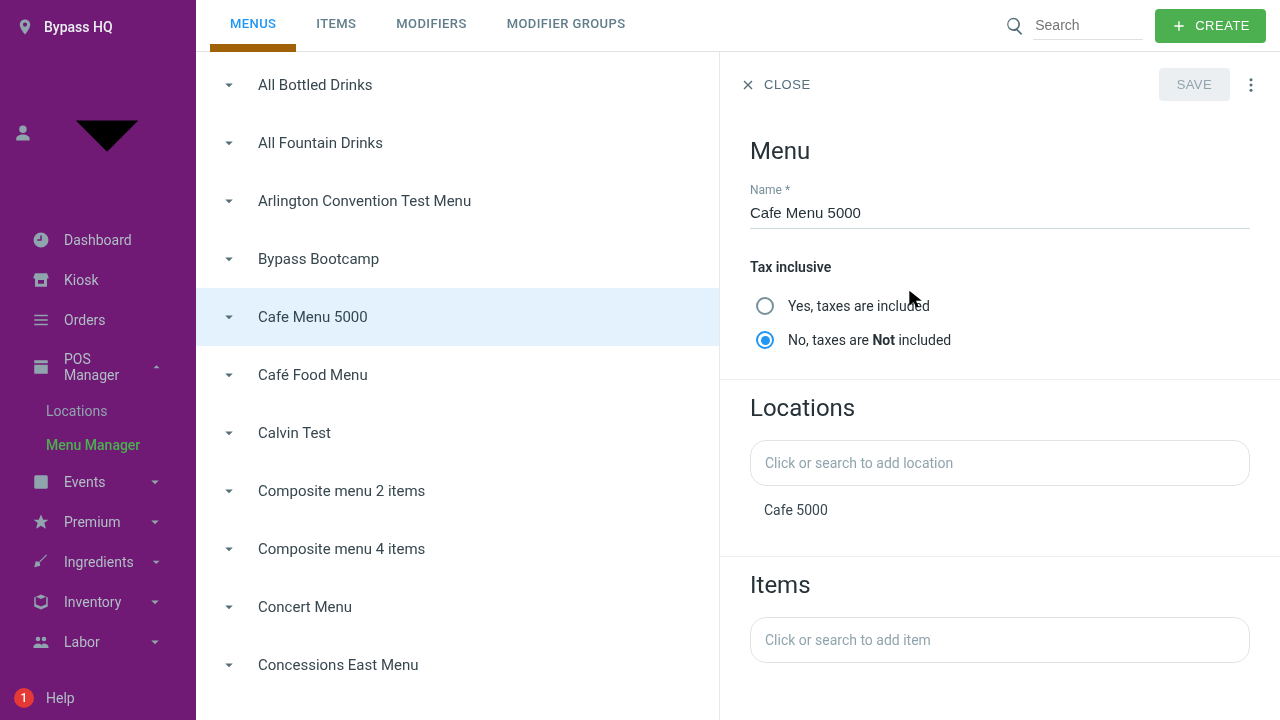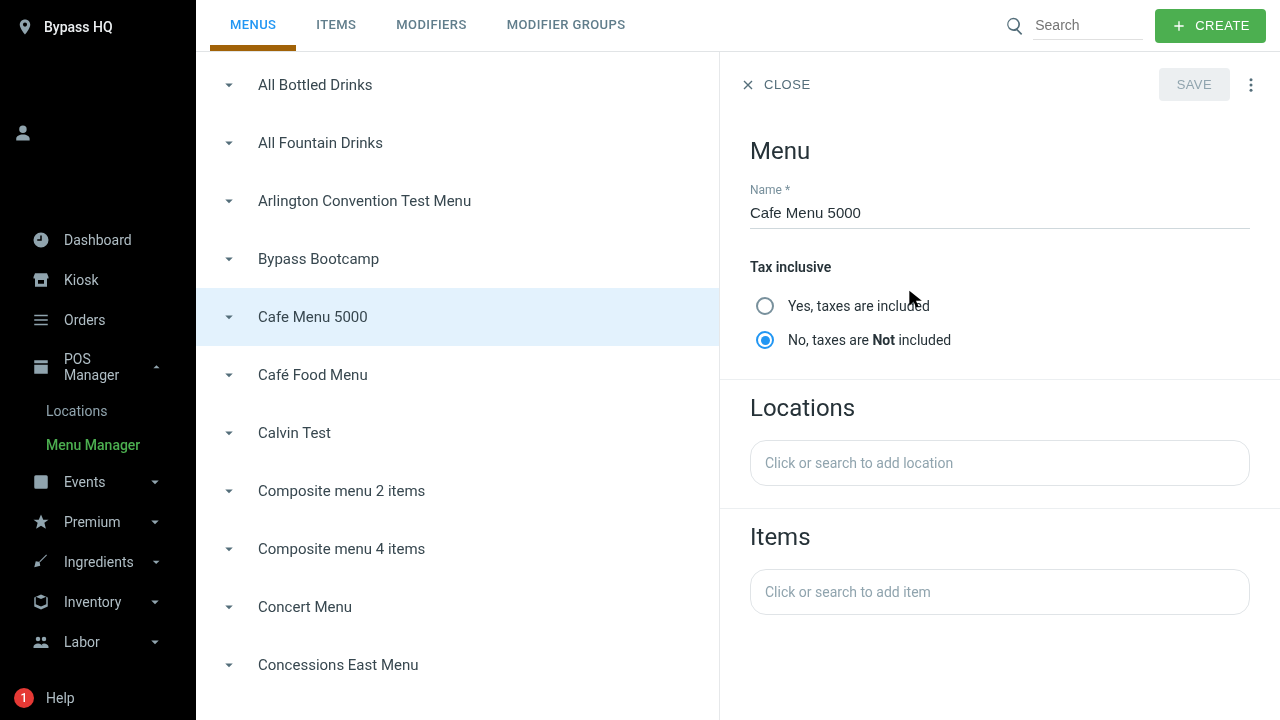--- a/index.html
+++ b/index.html
@@ -1,34 +1,34 @@
 <!DOCTYPE html>
 <html><head>
 <meta charset="utf-8">
 <style>
 * { box-sizing: border-box; margin: 0; padding: 0; }
 body { font-family: -apple-system, BlinkMacSystemFont, "Segoe UI", Roboto, Helvetica, Arial, sans-serif; background: #fff; width: 1280px; height: 720px; overflow: hidden; color: #263238; }
 .app { display: flex; height: 100%; }
-.sidebar { width: 196px; background: #000000; color: #b0bec5; display: flex; flex-direction: column; font-size: 14px; }
+.sidebar { width: 196px; background: #701a75; color: #b0bec5; display: flex; flex-direction: column; font-size: 14px; }
 .brand { display: flex; align-items: center; gap: 10px; padding: 18px 16px 10px 16px; color: #eceff1; font-weight: 500; }
 .brand-icon { width: 18px; height: 18px; display:inline-block; }
 .user-row { display: flex; align-items: center; justify-content: space-between; padding: 12px 14px; }
 .nav-list { list-style: none; flex: 1; overflow-y: auto; }
 .nav-item { display: flex; align-items: center; padding: 11px 32px; gap: 14px; cursor: pointer; color: #b0bec5; }
 .nav-item .icon { width: 18px; height: 18px; display:flex; align-items:center; justify-content:center; fill:#90a4ae; flex:none; }
 .nav-item .exp { margin-left: auto; fill:#90a4ae; width:18px; height:18px; }
 .nav-sub { padding-left: 46px; font-size: 14px; color:#90a4ae; padding-top:9px; padding-bottom:9px; cursor:pointer; }
 .nav-sub.active { color:#4caf50; font-weight:500; }
 .help-row { display:flex; align-items:center; gap:12px; padding: 12px 14px; color:#b0bec5; }
 .badge { background:#e53935; color:#fff; border-radius:50%; width:20px; height:20px; display:flex; align-items:center; justify-content:center; font-size:12px; font-weight:500; }
 .main { flex:1; display:flex; flex-direction:column; min-width:0; }
 .topbar { display:flex; align-items:center; padding: 0 14px; border-bottom:1px solid #e1e4e6; height:52px; }
 .tabs { display:flex; gap: 0; }
 .tab { padding: 16px 20px; font-size:13px; font-weight:500; letter-spacing:0.4px; color:#607d8b; cursor:pointer; }
-.tab.active { color:#2196f3; border-bottom:6px solid #a16207; padding-bottom:13px; }
+.tab.active { color:#2196f3; border-bottom:8px solid #a16207; padding-bottom:13px; }
 .search-wrap { margin-left:auto; display:flex; align-items:center; gap:8px; padding-right:12px;}
 .search-wrap input { border:none; border-bottom:1px solid #e0e0e0; font-size:14px; color:#000000; padding:6px 2px; width:110px; outline:none; }
 .create-btn { background:#4caf50; color:#fff; border:none; border-radius:4px; padding:9px 16px; font-size:13px; font-weight:500; letter-spacing:0.5px; display:flex; align-items:center; gap:8px; cursor:pointer; }
 .create-btn svg { fill:#fff; width:16px; height:16px; }
 .content { flex:1; display:flex; min-height:0;}
 .left-col { flex:1; border-right:1px solid #e6e8ea; overflow-y:auto; padding-top:4px; min-width:0; }
 .menu-row { display:flex; align-items:center; gap:20px; padding: 20px 24px; font-size:15px; color:#37474f; cursor:pointer; }
 .menu-row.selected { background:#e3f2fd; }
 .menu-row svg { width:18px; height:18px; fill:#546e7a; flex:none; }
 .right-col { width:560px; display:flex; flex-direction:column; overflow-y:auto; padding-bottom:20px;}
@@ -308,20 +308,21 @@
             <span>Yes, taxes are included</span>
           </div>
           <div class="radio-row">
             <span class="radio checked"></span>
             <span><span>No, taxes are </span><b>Not</b><span> included</span></span>
           </div>
           <div class="hr"></div>
 
           <div class="section-title">Locations</div>
           <div class="chip-input">Click or search to add location</div>
+          <div class="loc-item">Cafe 5000</div>
           <div class="hr"></div>
 
           <div class="section-title">Items</div>
           <div class="chip-input">Click or search to add item</div>
         </div>
       </div>
     </div>
   </div>
 </div>
 

